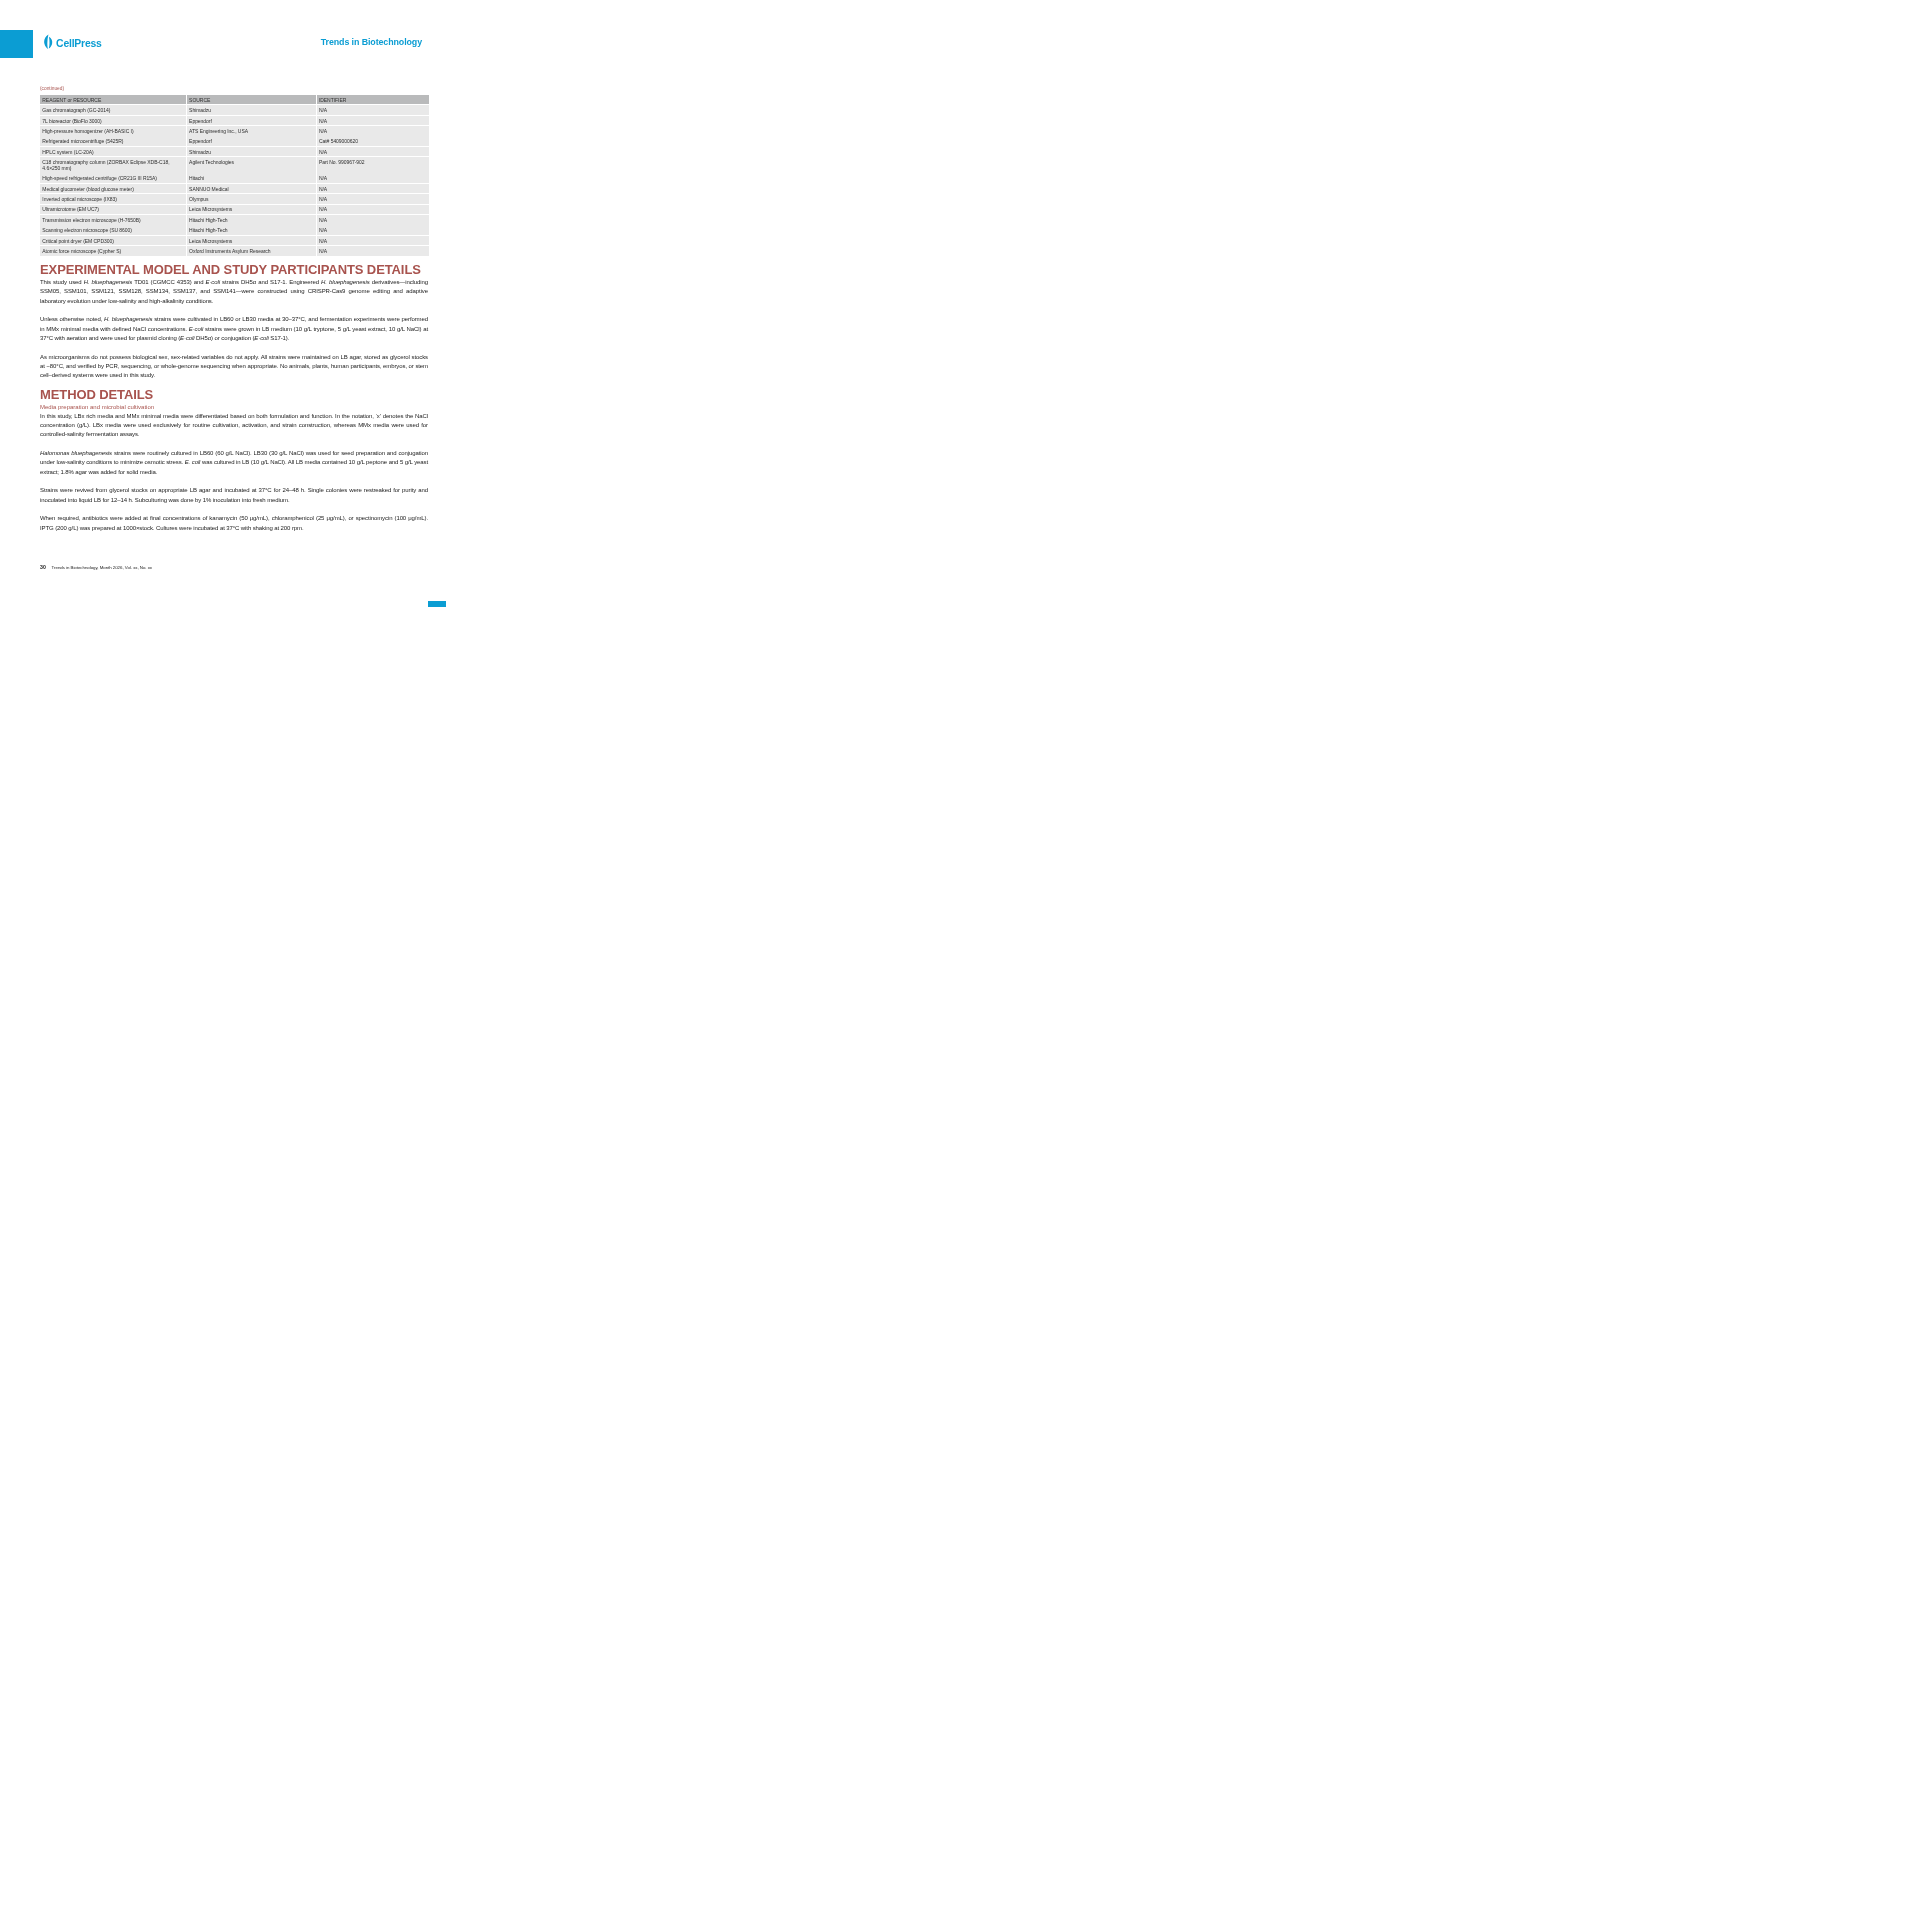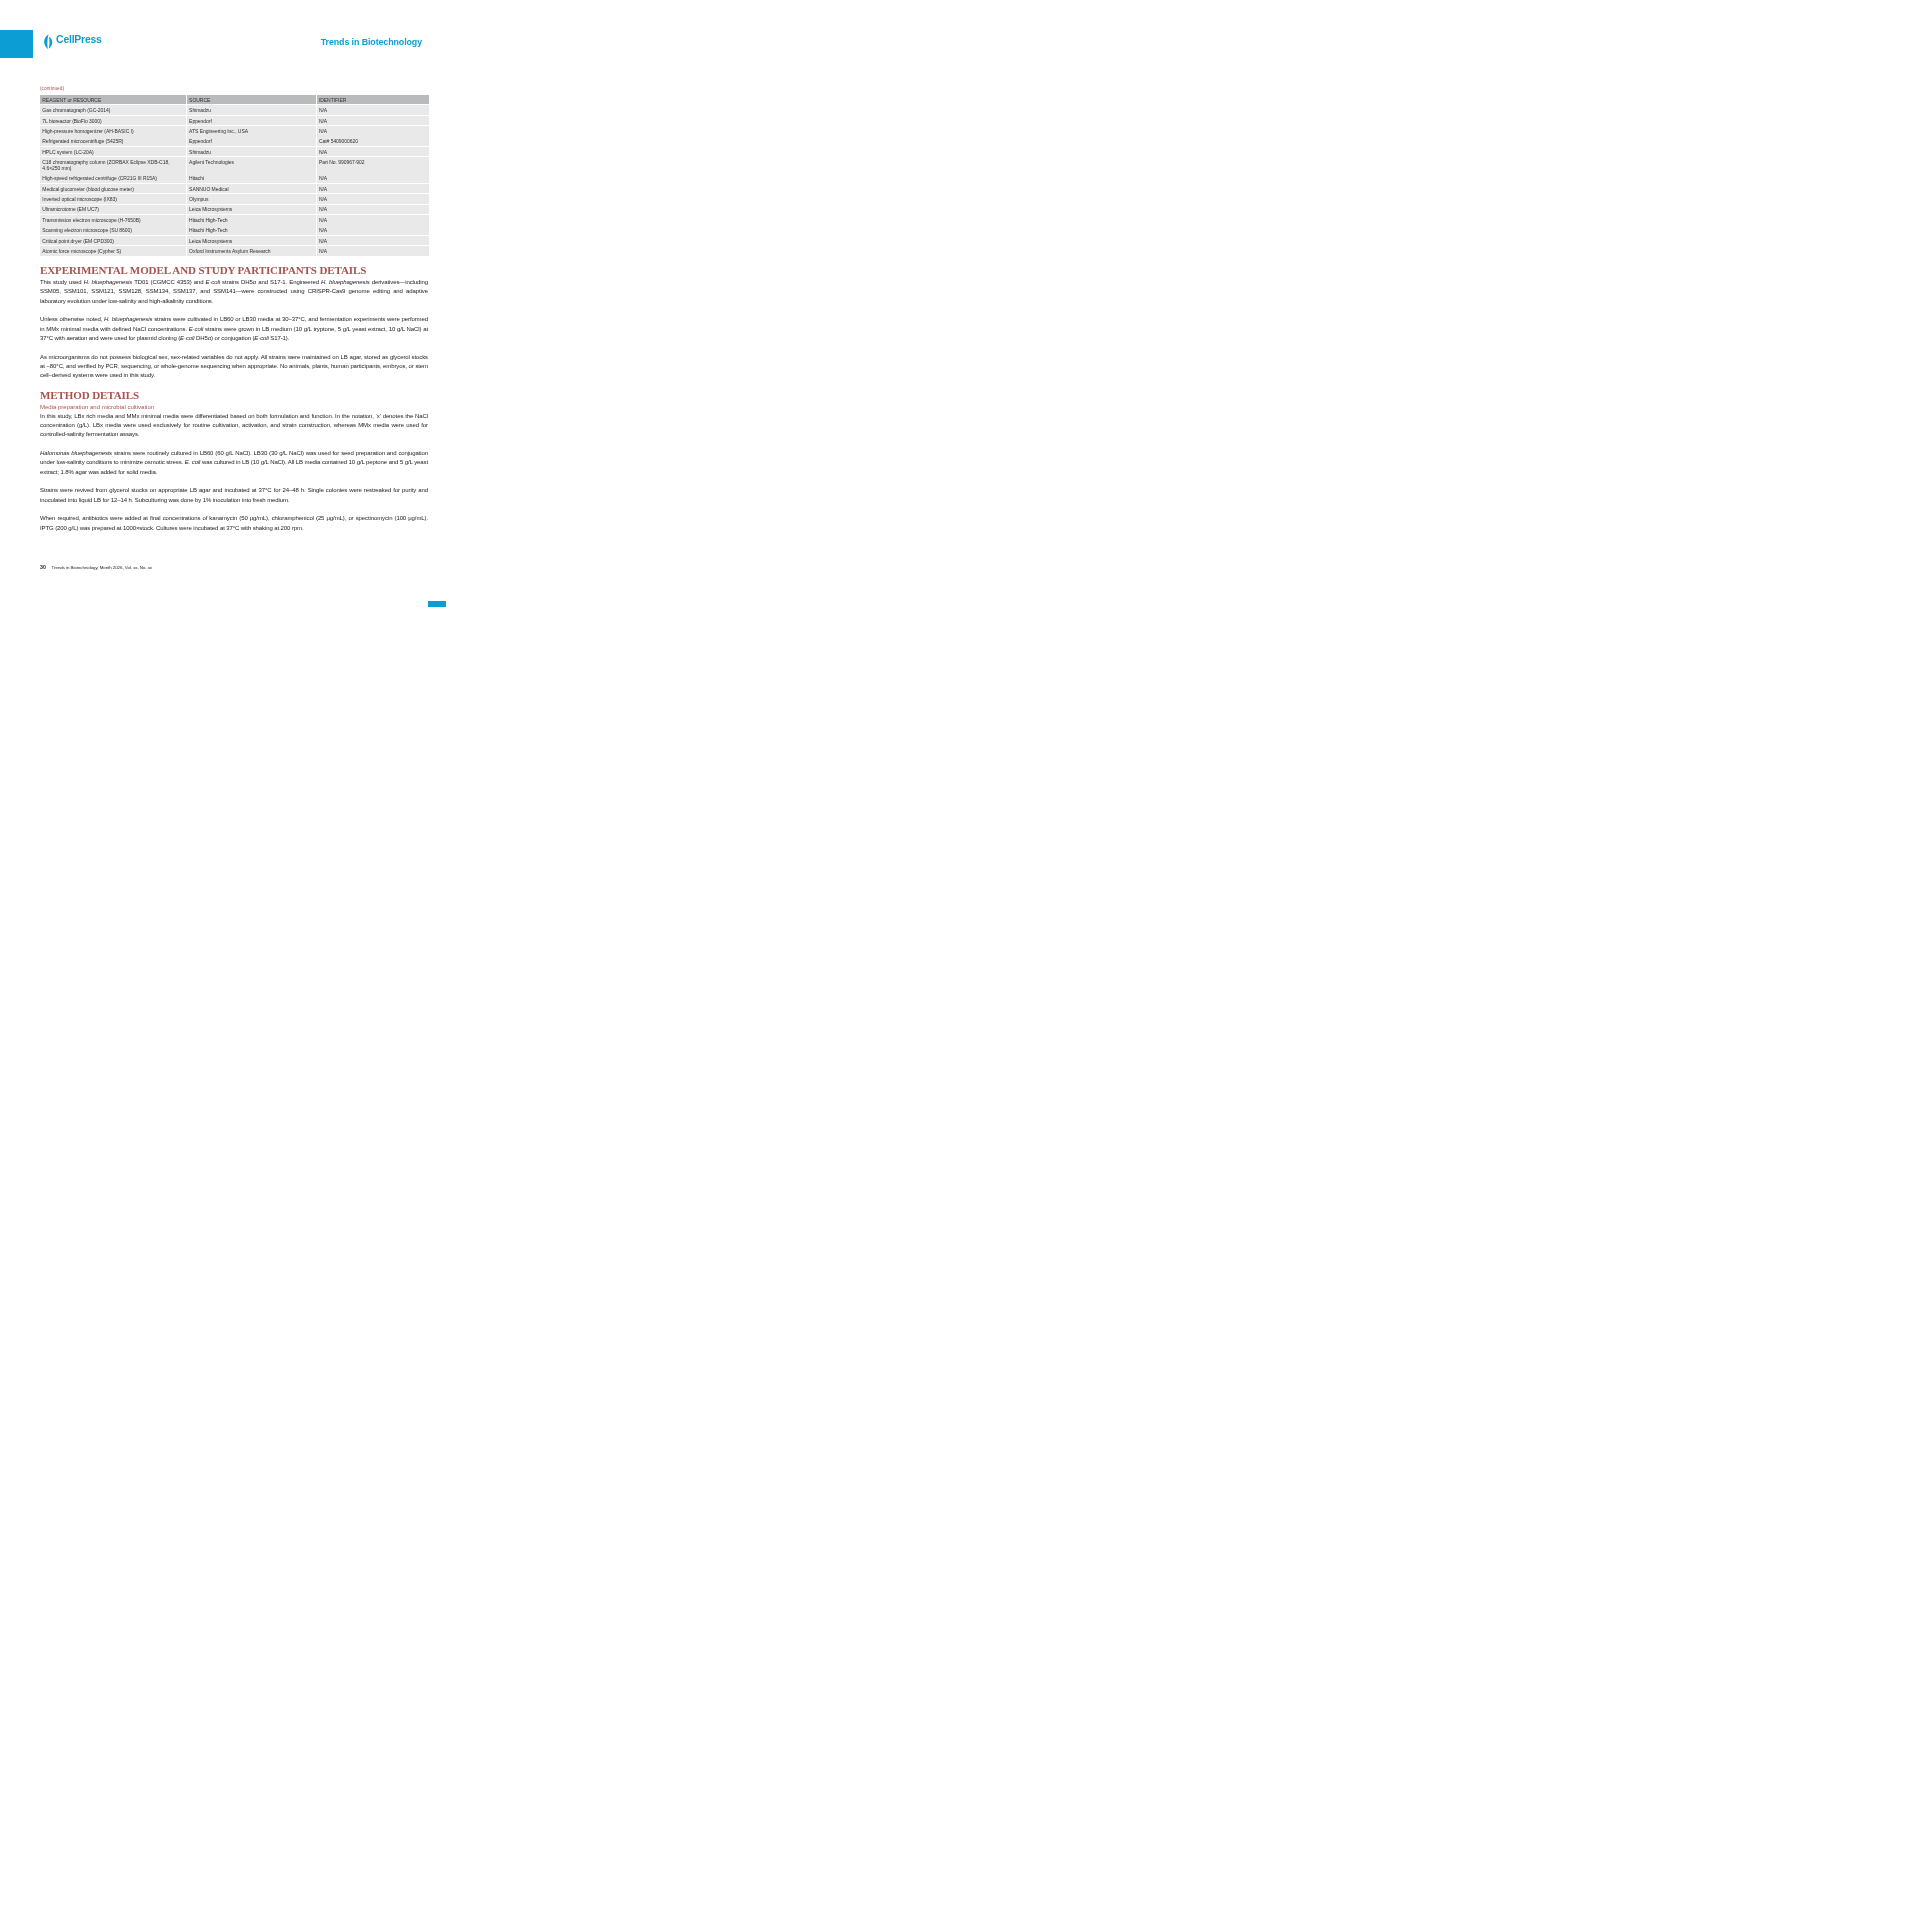--- a/index.html
+++ b/index.html
@@ -9,34 +9,34 @@
     --row-gray:#e9e9e9;
     --ink:#1c1c1c;
   }
   *{box-sizing:border-box;}
   html,body{margin:0;padding:0;background:#ffffff;}
   body{width:468px;height:607px;overflow:hidden;font-family:"Liberation Sans","DejaVu Sans",sans-serif;color:var(--ink);}
   .page{position:relative;width:468px;height:607px;background:#fff;}
 
   
   .corner-block{position:absolute;left:0;top:30px;width:33px;height:28px;background:var(--accent);}
-  .brand{position:absolute;left:43px;top:34px;display:flex;align-items:flex-start;gap:2.3px;}
+  .brand{position:absolute;left:43px;top:34px;display:flex;align-items:flex-end;gap:2.3px;}
   .brand svg{display:block;}
   .brand-text{font-size:10.4px;font-weight:bold;color:var(--accent);letter-spacing:-0.2px;}
   .journal-title{position:absolute;right:46px;top:37px;font-size:8.9px;font-weight:bold;color:var(--accent);letter-spacing:-0.1px;margin-left:12px;}
 
   
   main{position:absolute;left:40px;top:86px;width:388px;}
   .continued{color:var(--heading-red);font-size:4.8px;line-height:5.8px;margin:0 0 3.1px;}
 
   .reagent-table{display:grid;grid-template-columns:146px 129px 112px;gap:0.8px;background:#fff;margin:0 0 4.6px;font-size:5px;letter-spacing:-0.04px;color:#2e2e2e;}
   .reagent-table .cell{background:var(--row-gray);padding:1.9px 2.3px 1.5px;line-height:6px;min-height:9.6px;}
   .reagent-table .hcell{background:var(--hdr-gray);color:#333;display:flex;align-items:center;}
 
-  h2.sec{color:var(--heading-red);font-size:11px;line-height:8.9px;font-weight:bold;margin:10px 0 3.1px;letter-spacing:-0.1px;font-family:Liberation Serif, serif;}
+  h2.sec{color:var(--heading-red);font-size:13px;line-height:8.9px;font-weight:bold;margin:10px 0 3.1px;letter-spacing:-0.1px;}
   h2.sec.first{margin-top:10px;}
   h3.subsec{color:var(--heading-red);font-size:6px;line-height:8px;font-weight:normal;margin:0 0 0.8px;}
   .paras p{margin:0 0 9.2px;font-size:6px;line-height:9.4px;text-align:justify;letter-spacing:-0.1px;}
   .paras p i{font-style:italic;}
 
   
   footer{position:absolute;left:40px;top:564px;display:flex;align-items:baseline;gap:5.8px;}
   .pageno{font-size:5.2px;font-weight:bold;color:#222;}
   .cite{font-size:4.4px;color:#222;letter-spacing:-0.04px;}
   .bottom-accent{position:absolute;right:22.3px;bottom:0;width:17.7px;height:6.2px;background:var(--accent);}

